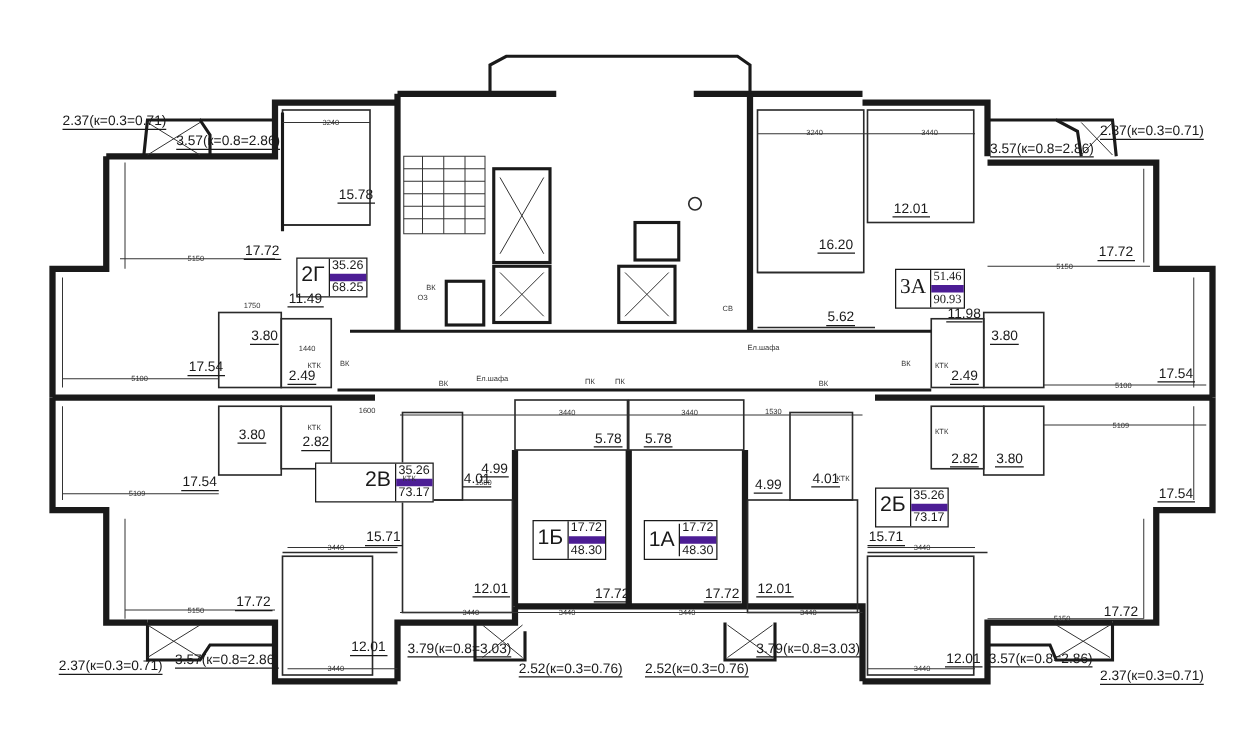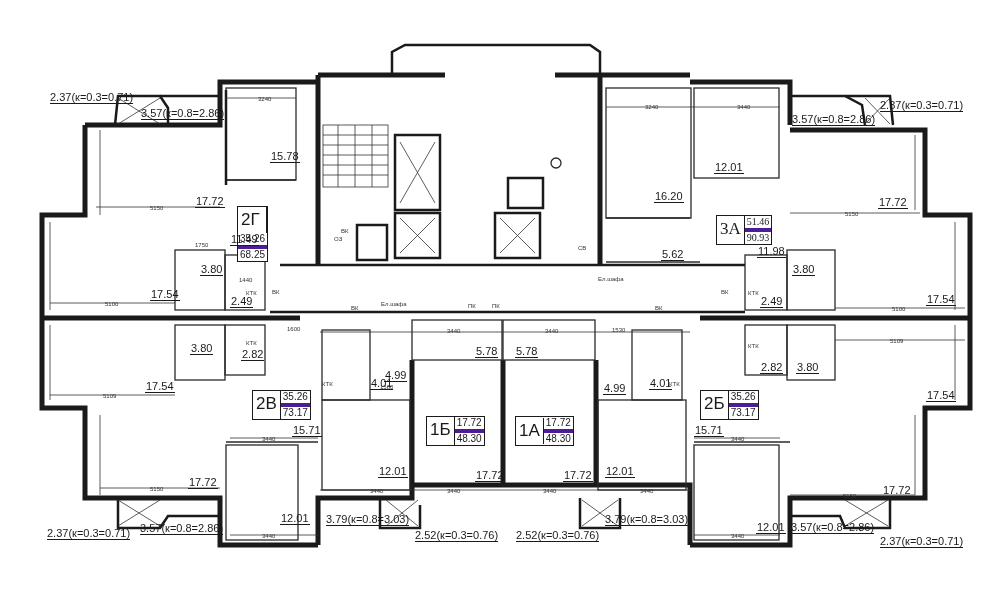--- a/index.html
+++ b/index.html
@@ -9,21 +9,21 @@
   .wall-thin{fill:none;stroke:#1a1a1a;stroke-width:2.5;}
   .inner{fill:none;stroke:#2a2a2a;stroke-width:1.3;}
   .dim{fill:none;stroke:#333;stroke-width:0.8;}
   .hatch{fill:none;stroke:#333;stroke-width:0.8;}
   .area{position:absolute;font-size:11px;line-height:12px;white-space:nowrap;border-bottom:1px solid #1a1a1a;padding:0 1px;}
   .small{position:absolute;font-size:6px;line-height:6px;color:#333;white-space:nowrap;}
   .tag{position:absolute;display:flex;align-items:stretch;border:1px solid #1a1a1a;background:#fff;}
   .tag .code{font-size:17px;line-height:26px;padding:0 3px;border-right:1px solid #1a1a1a;}
   .tag .nums{display:flex;flex-direction:column;font-size:10px;line-height:12px;}
   .tag .nums span{padding:0 2px;}
-  .tag .nums span:first-child{border-bottom:4px solid #4c1d95;}
+  .tag .nums span:first-child{border-bottom:6px solid #4c1d95;}
   .balc{position:absolute;font-size:11px;line-height:12px;white-space:nowrap;border-bottom:1px solid #1a1a1a;}
 </style>
 </head>
 <body>
 
 <svg id="plan" viewBox="0 0 1000 601" xmlns="http://www.w3.org/2000/svg">
 
   <g>
 
     <polyline class="wall-thin" points="115,125 118,96 160,96 168,108 168,125"></polyline>
@@ -162,28 +162,28 @@
     <line class="dim" x1="50" y1="222" x2="50" y2="310"></line>
     <line class="dim" x1="50" y1="325" x2="50" y2="400"></line>
     <line class="dim" x1="100" y1="415" x2="100" y2="495"></line>
     <line class="dim" x1="955" y1="222" x2="955" y2="310"></line>
     <line class="dim" x1="955" y1="325" x2="955" y2="400"></line>
     <line class="dim" x1="915" y1="135" x2="915" y2="210"></line>
     <line class="dim" x1="915" y1="415" x2="915" y2="495"></line>
   </g>
 </svg>
 
-<div class="tag" style="left:237px;top:206px;flex-direction:column;">
+<div class="tag" style="left:237px;top:206px;">
   <span class="code">2Г</span>
   <span class="nums">
       <span>35.26</span>
       <span>68.25</span>
     </span>
 </div>
-<div class="tag" style="left:252px;top:390px;">
+<div class="tag" style="left:252px;top:370px;padding-left:36px;">
   <span class="code">2В</span>
   <span class="nums">
       <span>35.26</span>
       <span>73.17</span>
     </span>
 </div>
 <div class="tag" style="left:426px;top:416px;">
   <span class="code">1Б</span>
   <span class="nums">
       <span>17.72</span>

